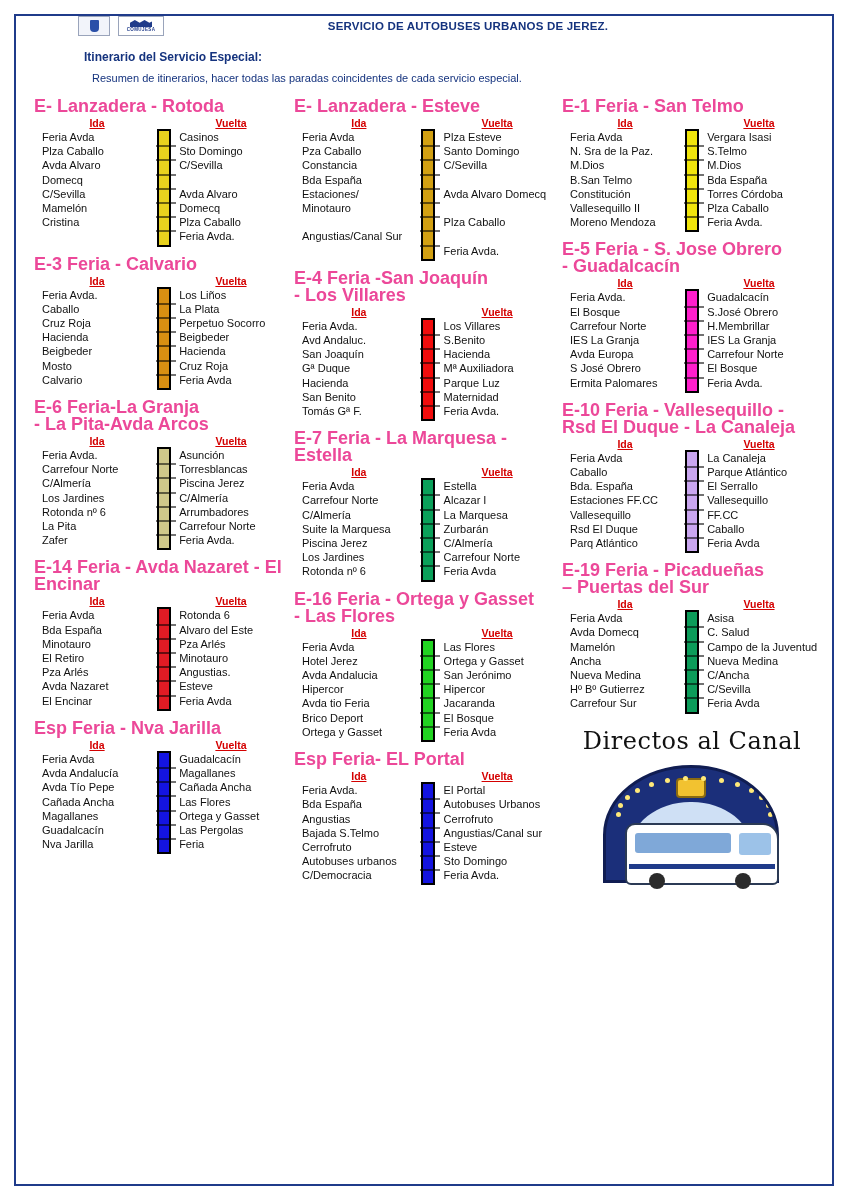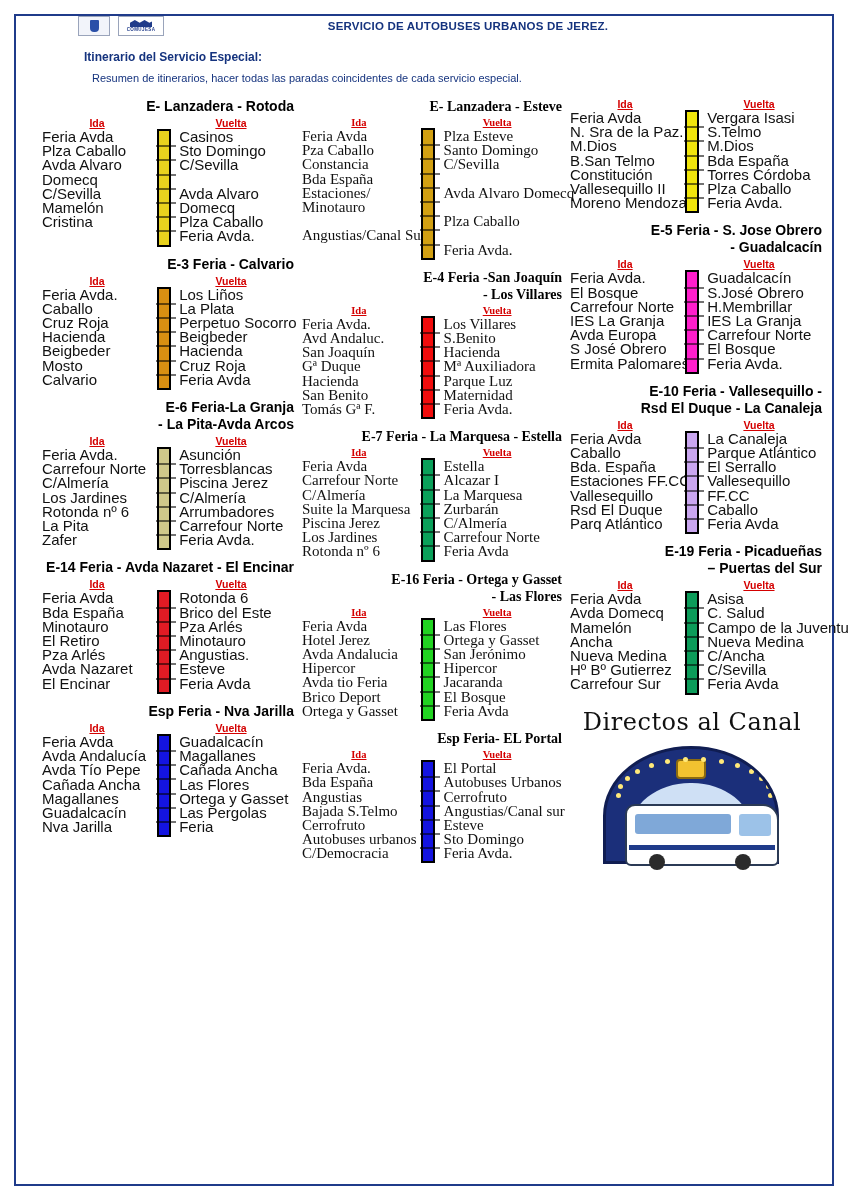--- a/index.html
+++ b/index.html
@@ -61,27 +61,27 @@
   }
   .sub2{
     margin-top:8px;margin-bottom:14px;
     font-size:11px;color:#15337e;
     padding-left:66px;
   }
   
   .columns{display:flex;gap:0;align-items:flex-start;}
   .col{box-sizing:border-box;}
   .col1{width:268px;padding-left:8px;}
-  .col2{width:268px;font-family:Liberation Serif, serif;}
+  .col2{width:268px;}
   .col3{width:260px;}
 
   .block{margin-bottom:12px;}
   .block-title{
-    text-align:right;
-    font-size:14px;font-weight:bold;color:#000000;
+    text-align:left;
+    font-size:18px;font-weight:bold;color:#ec4899;
     line-height:17px;
     margin-bottom:2px;
   }
   .hdr-row{
     display:flex;justify-content:space-between;
     padding:0 6px;
   }
   .hdr{
     font-size:10.5px;font-weight:bold;color:#d40000;
     text-decoration:underline;
@@ -90,21 +90,21 @@
   }
   .hdr.left{text-align:center;}
   .lists{
     position:relative;
     display:flex;
     justify-content:space-between;
     padding:1px 4px 0 4px;
   }
   .lst{
     width:44%;
-    font-size:15px;
+    font-size:11px;
     line-height:14.2px;
     color:#111;
     white-space:nowrap;
   }
   .lst.left{padding-left:4px;}
   .lst.right{padding-left:16px;}
   
   .ladder{
     position:absolute;
     left:50%;
@@ -341,21 +341,21 @@
                   <div class="tick" style="top: 14.2px;"></div>
                   <div class="tick" style="top: 28.4px;"></div>
                   <div class="tick" style="top: 42.6px;"></div>
                   <div class="tick" style="top: 56.8px;"></div>
                   <div class="tick" style="top: 71px;"></div>
                   <div class="tick" style="top: 85.2px;"></div>
                 </div>
               </div>
               <div class="lst right">
                 <div>Rotonda 6</div>
-                <div>Brico del Este</div>
+                <div>Alvaro del Este</div>
                 <div>Pza Arlés</div>
                 <div>Minotauro</div>
                 <div>Angustias.</div>
                 <div>Esteve</div>
                 <div>Feria Avda</div>
               </div>
             </div>
           </div>
           <div class="block">
             <div class="block-title">Esp Feria - Nva Jarilla</div>
@@ -582,20 +582,21 @@
                 <div>Angustias/Canal sur</div>
                 <div>Esteve</div>
                 <div>Sto Domingo</div>
                 <div>Feria Avda.</div>
               </div>
             </div>
           </div>
         </div>
       <div class="col col3">
           <div class="block">
+            <div class="block-title">E-1 Feria - San Telmo</div>
             <div class="hdr-row">
               <div class="hdr left">Ida</div>
               <div class="hdr">Vuelta</div>
             </div>
             <div class="lists">
               <div class="lst left">
                 <div>Feria Avda</div>
                 <div>N. Sra de la Paz.</div>
                 <div>M.Dios</div>
                 <div>B.San Telmo</div>

